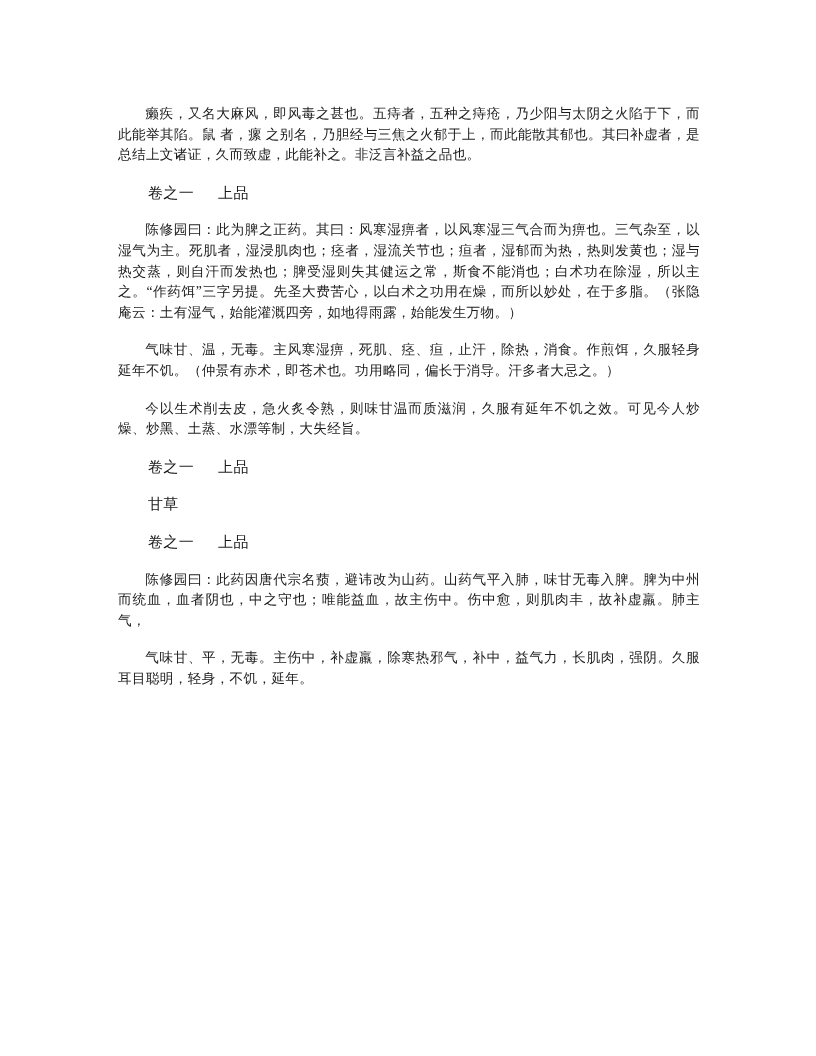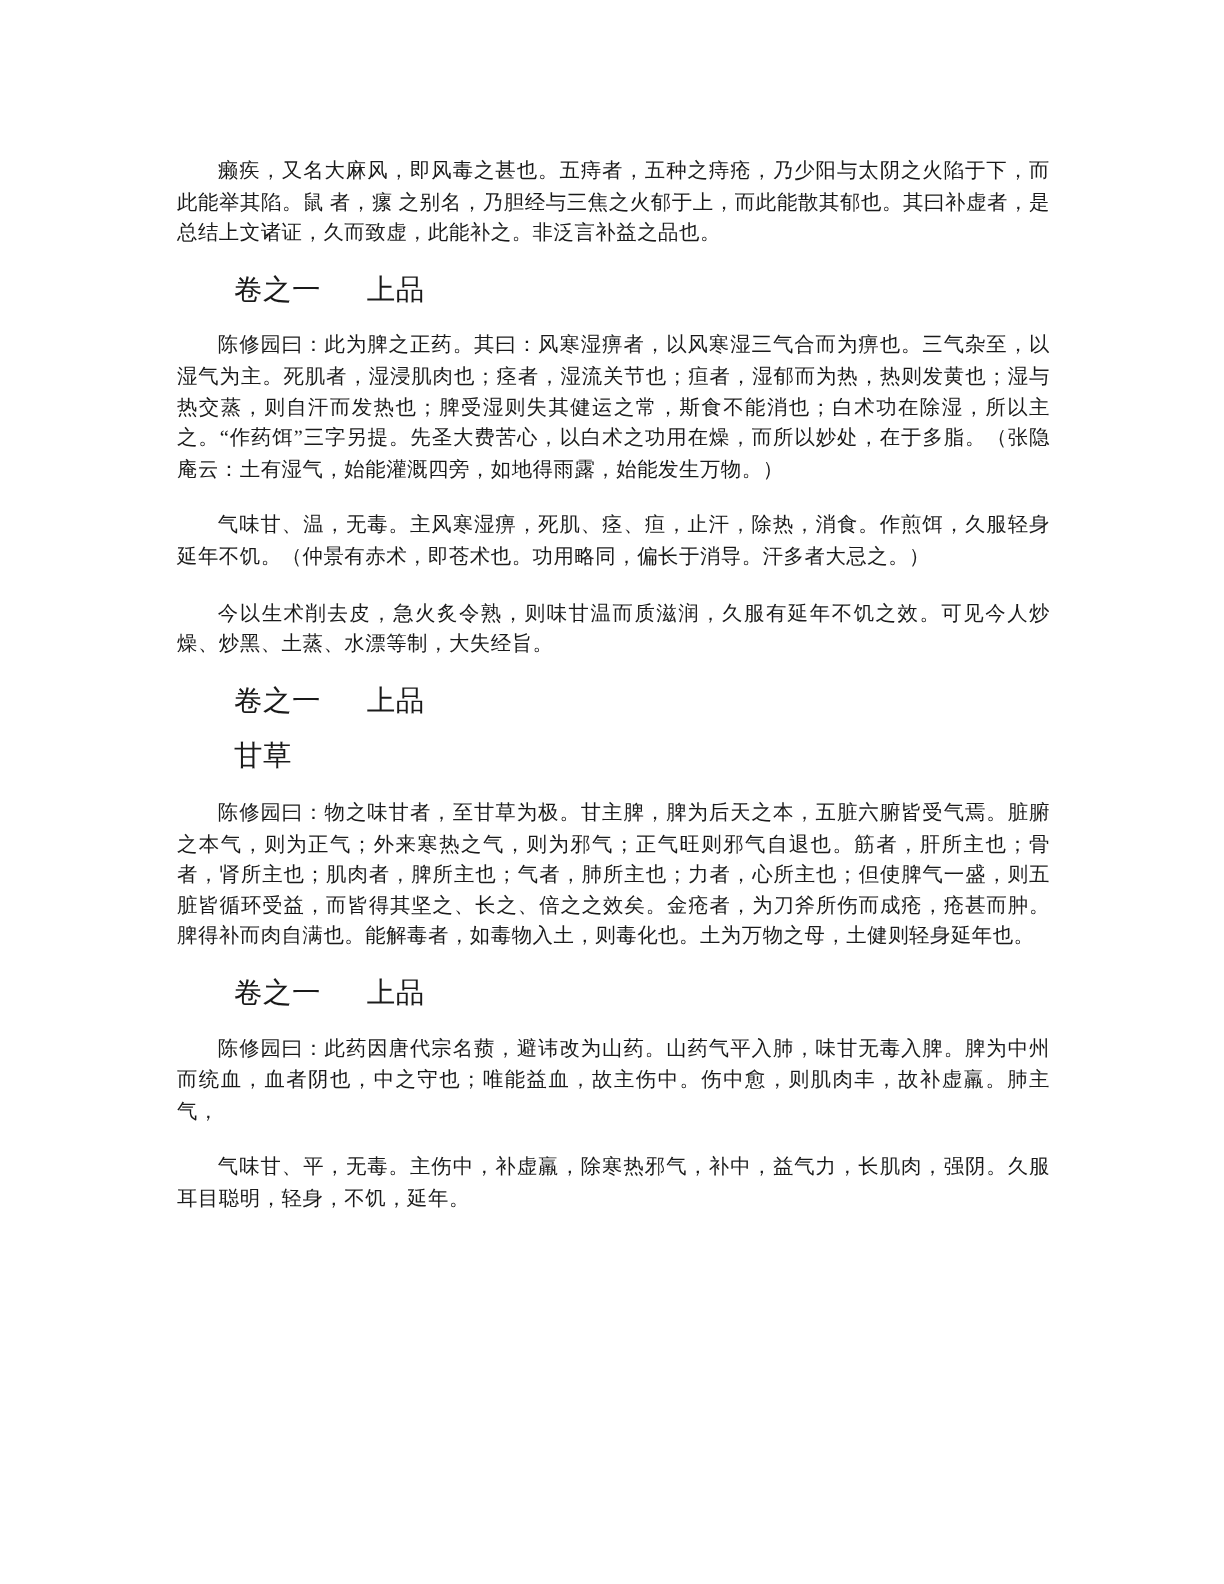--- a/index.html
+++ b/index.html
@@ -26,21 +26,21 @@
       font-size: 13.6px;
       line-height: 20.6px;
       text-indent: 2em;
       text-align: justify;
       letter-spacing: 0.35px;
       word-break: break-all;
       font-family: Liberation Serif, serif;
     }
     .heading {
       margin: 0 0 17px 0;
-      font-size: 19px;
+      font-size: 15px;
       line-height: 20.6px;
       text-indent: 2em;
       letter-spacing: 0.35px;
     }
     .heading .gap {
       display: inline-block;
       width: 1.6em;
     }
   </style>
 </head>
@@ -49,18 +49,17 @@
 <div class="page">
   <p class="para">癞疾，又名大麻风，即风毒之甚也。五痔者，五种之痔疮，乃少阳与太阴之火陷于下，而此能举其陷。鼠 者，瘰 之别名，乃胆经与三焦之火郁于上，而此能散其郁也。其曰补虚者，是总结上文诸证，久而致虚，此能补之。非泛言补益之品也。</p>
 
   <p class="heading"><span>卷之一</span><span class="gap"></span><span>上品</span></p>
   <p class="para">陈修园曰：此为脾之正药。其曰：风寒湿痹者，以风寒湿三气合而为痹也。三气杂至，以湿气为主。死肌者，湿浸肌肉也；痉者，湿流关节也；疸者，湿郁而为热，热则发黄也；湿与热交蒸，则自汗而发热也；脾受湿则失其健运之常，斯食不能消也；白术功在除湿，所以主之。“作药饵”三字另提。先圣大费苦心，以白术之功用在燥，而所以妙处，在于多脂。（张隐庵云：土有湿气，始能灌溉四旁，如地得雨露，始能发生万物。）</p>
   <p class="para">气味甘、温，无毒。主风寒湿痹，死肌、痉、疸，止汗，除热，消食。作煎饵，久服轻身延年不饥。（仲景有赤术，即苍术也。功用略同，偏长于消导。汗多者大忌之。）</p>
   <p class="para">今以生术削去皮，急火炙令熟，则味甘温而质滋润，久服有延年不饥之效。可见今人炒燥、炒黑、土蒸、水漂等制，大失经旨。</p>
 
   <p class="heading"><span>卷之一</span><span class="gap"></span><span>上品</span></p>
   <p class="heading">甘草</p>
-  <p class="para">陈修园曰：物之味甘者，至甘草为极。甘主脾，脾为后天之本，五脏六腑皆受气焉。脏腑之本气，则为正气；外来寒热之气，则为邪气；正气旺则邪气自退也。筋者，肝所主也；骨者，肾所主也；肌肉者，脾所主也；气者，肺所主也；力者，心所主也；但使脾气一盛，则五脏皆循环受益，而皆得其坚之、长之、倍之之效矣。金疮者，为刀斧所伤而成疮，疮甚而肿。脾得补而肉自满也。能解毒者，如毒物入土，则毒化也。土为万物之母，土健则轻身延年也。</p>
 
   <p class="heading"><span>卷之一</span><span class="gap"></span><span>上品</span></p>
   <p class="para">陈修园曰：此药因唐代宗名蓣，避讳改为山药。山药气平入肺，味甘无毒入脾。脾为中州而统血，血者阴也，中之守也；唯能益血，故主伤中。伤中愈，则肌肉丰，故补虚羸。肺主气，</p>
   <p class="para">气味甘、平，无毒。主伤中，补虚羸，除寒热邪气，补中，益气力，长肌肉，强阴。久服耳目聪明，轻身，不饥，延年。</p>
 </div>
 
 </body></html>

